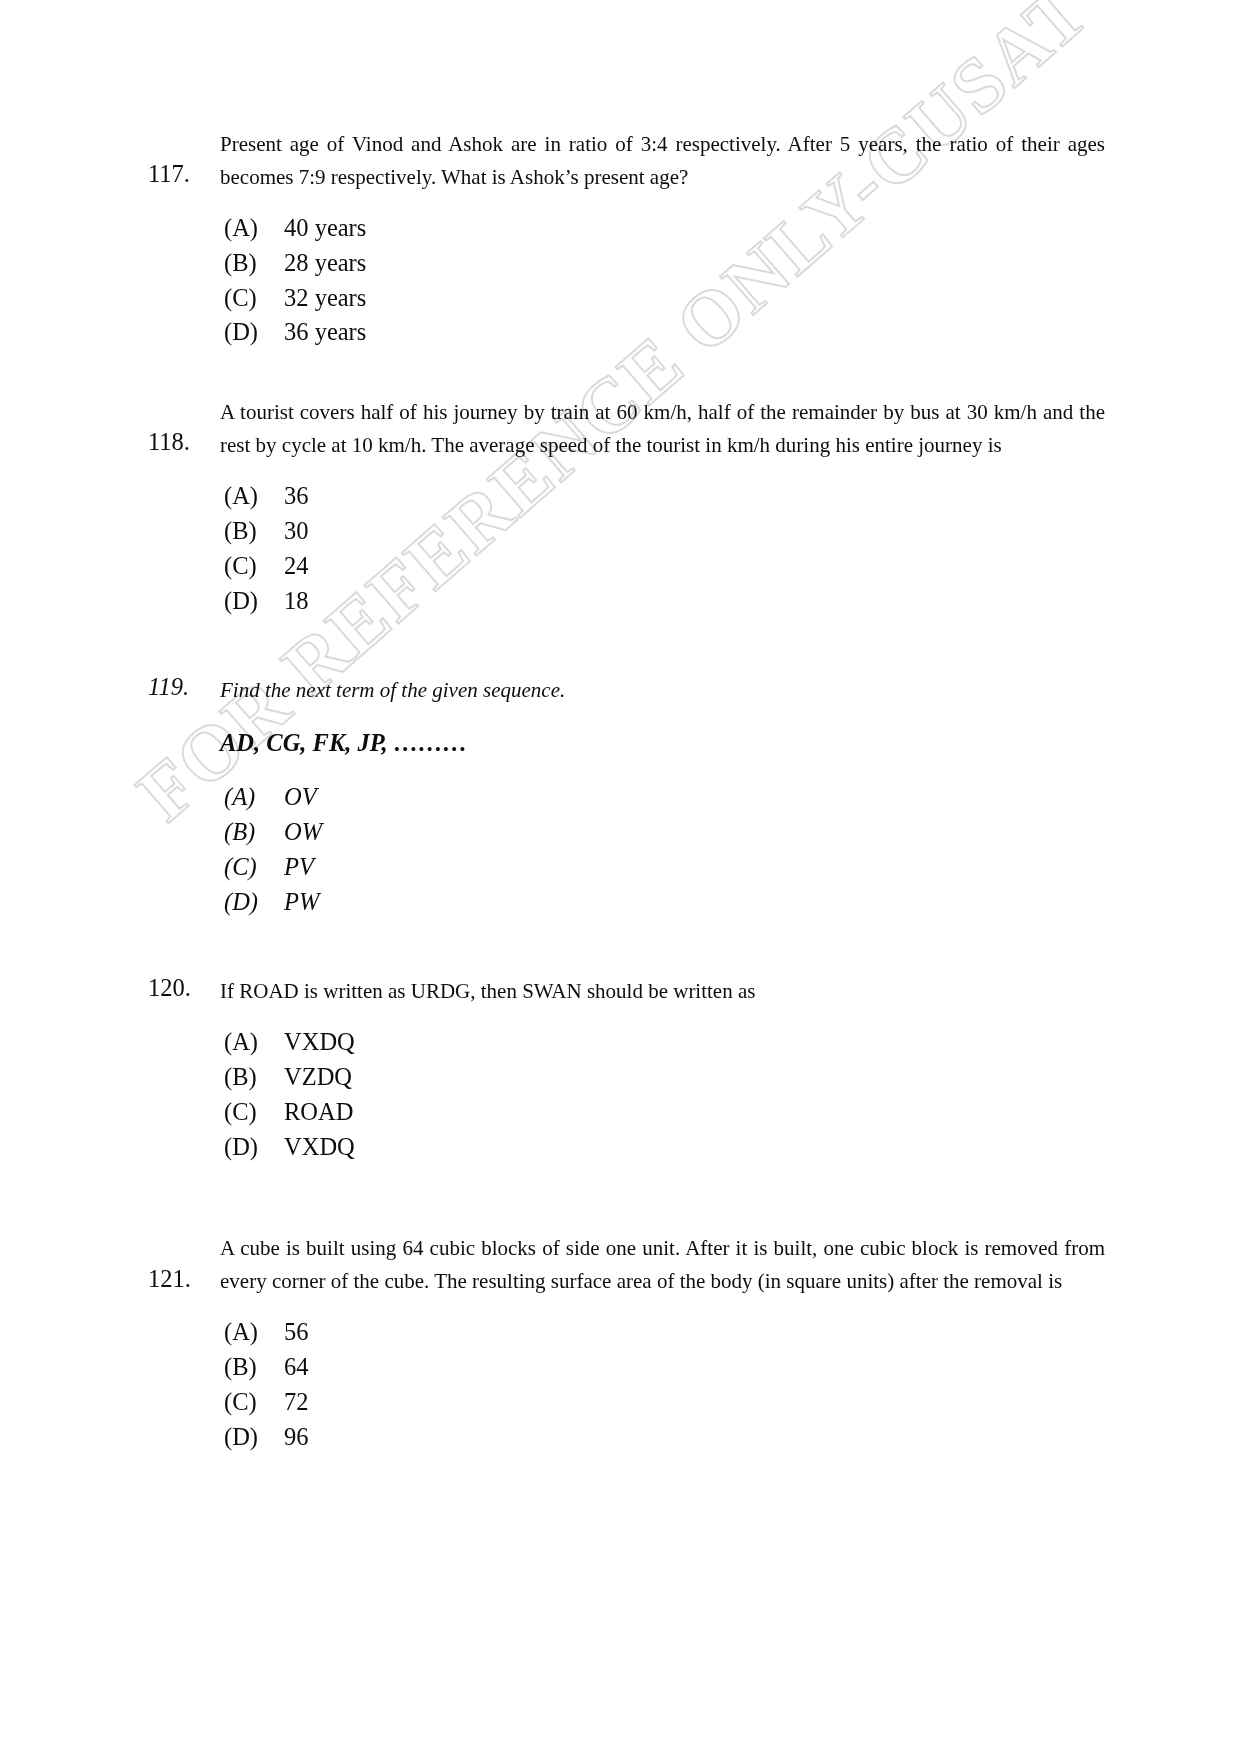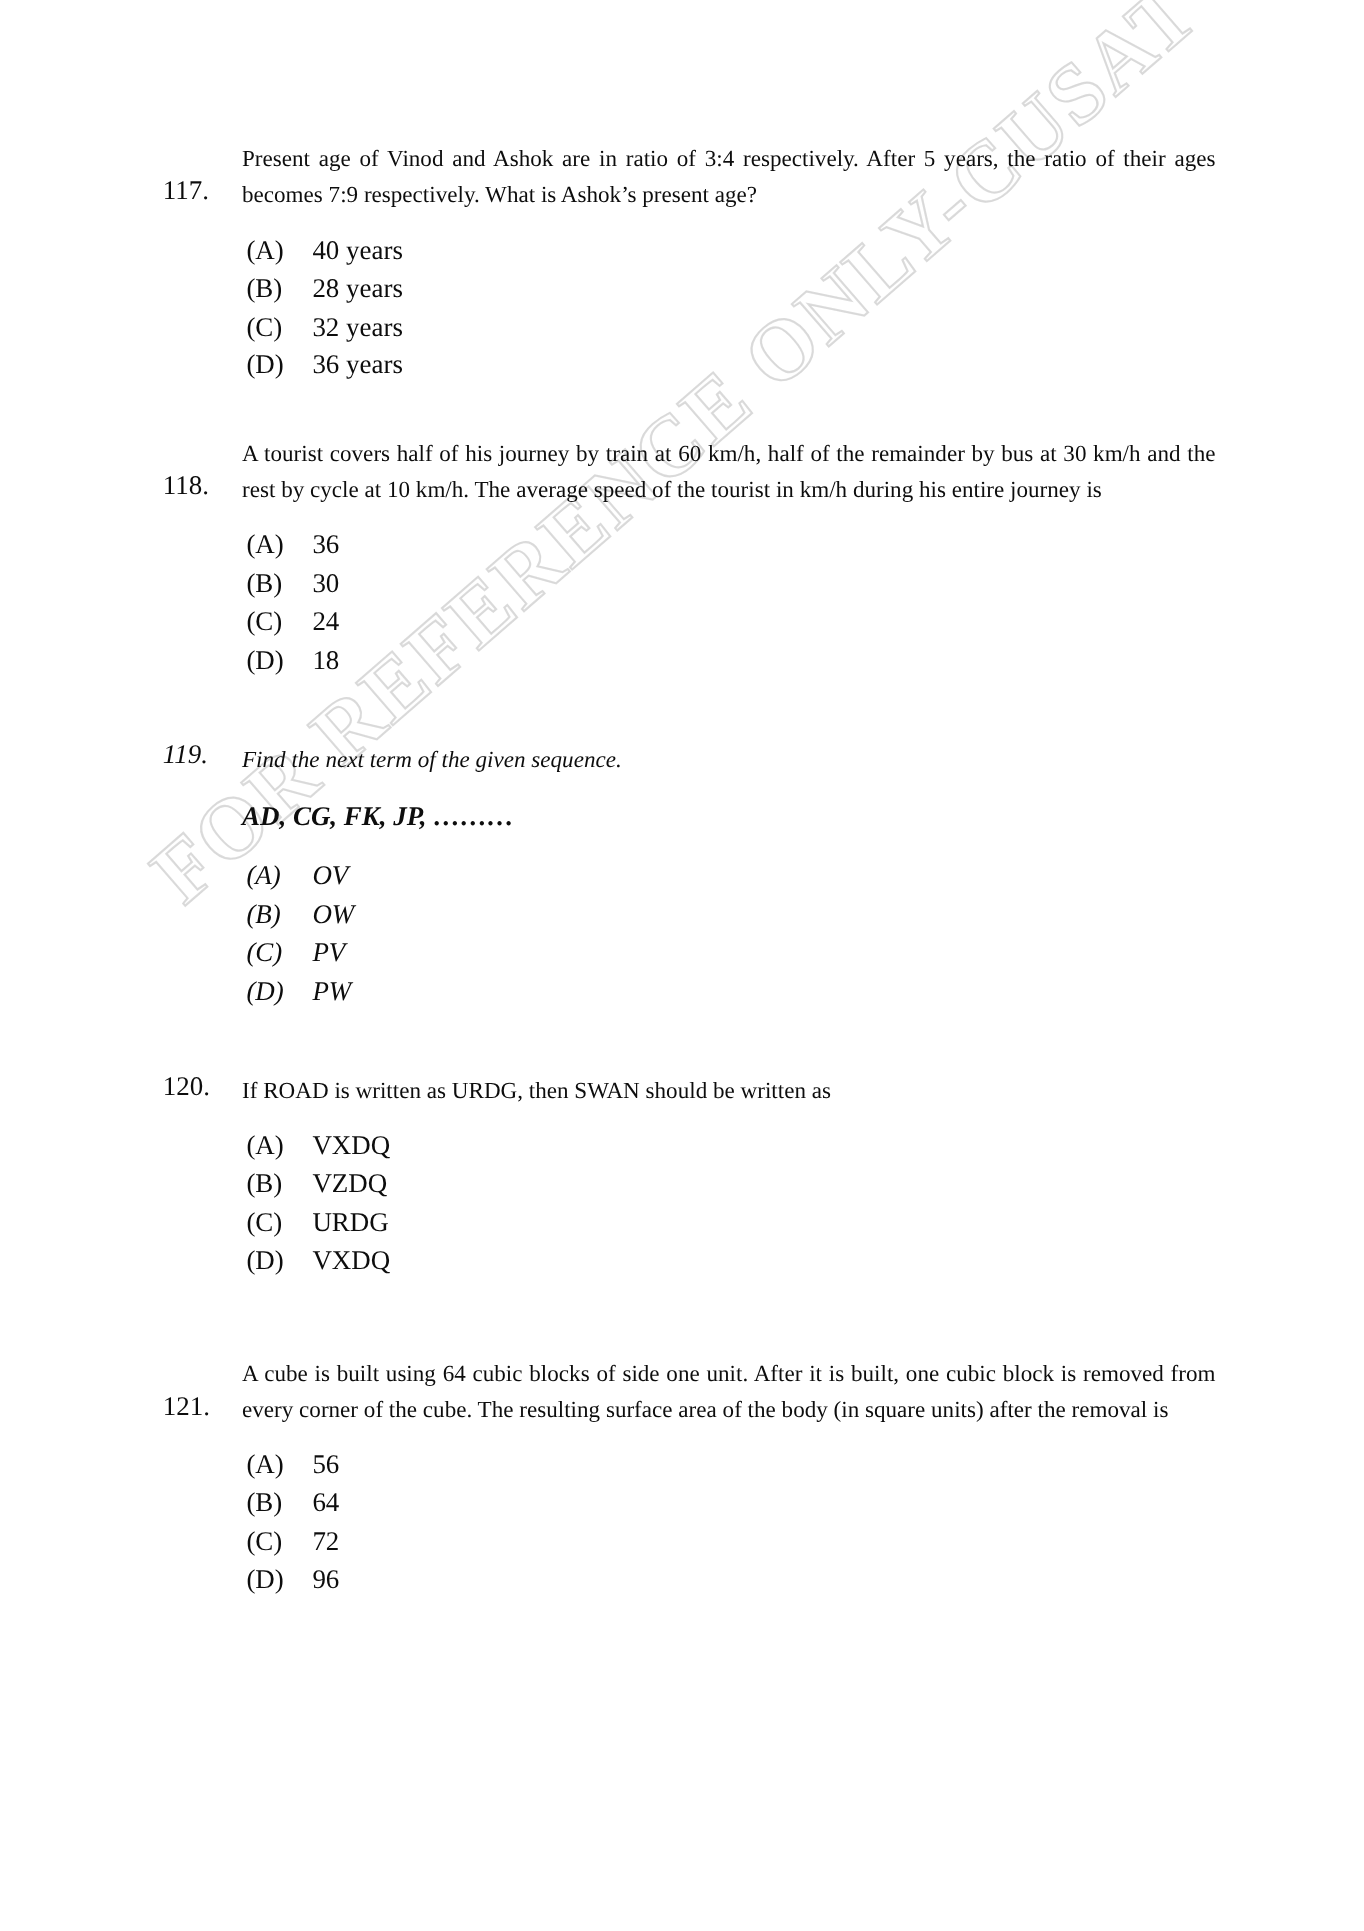--- a/index.html
+++ b/index.html
@@ -201,21 +201,21 @@
         <div class="opt">
           <div class="optlabel">(A)</div>
           <div class="optval">VXDQ</div>
         </div>
         <div class="opt">
           <div class="optlabel">(B)</div>
           <div class="optval">VZDQ</div>
         </div>
         <div class="opt">
           <div class="optlabel">(C)</div>
-          <div class="optval">URDG</div>
+          <div class="optval">ROAD</div>
         </div>
         <div class="opt">
           <div class="optlabel">(D)</div>
           <div class="optval">VXDQ</div>
         </div>
       </div>
     </div>
 
     <div class="qblock sp-top-121">
       <div class="qhead">

